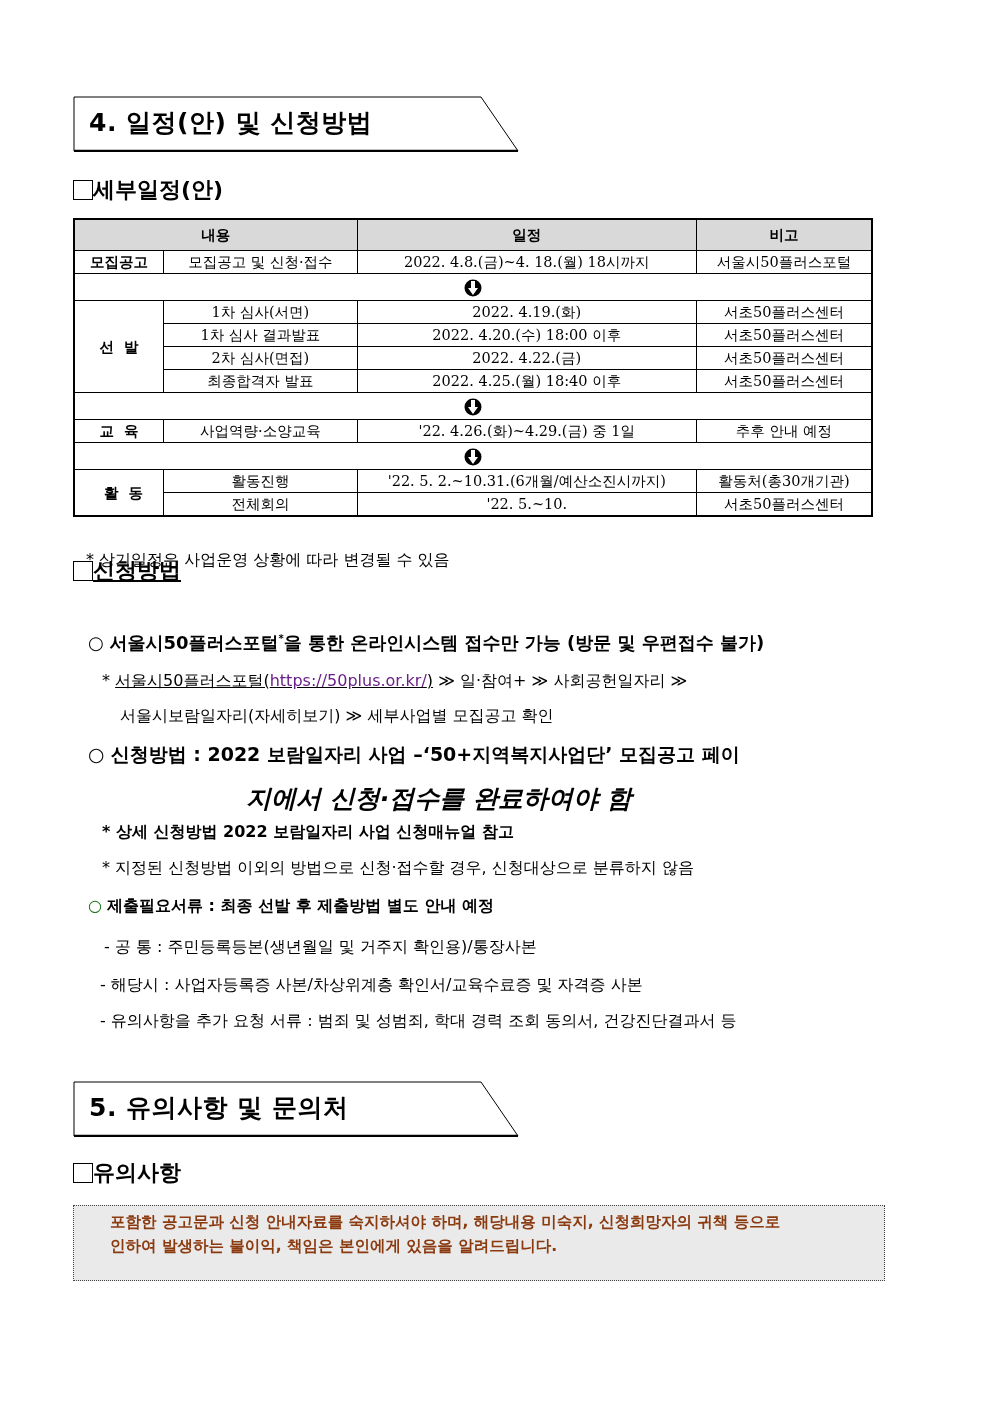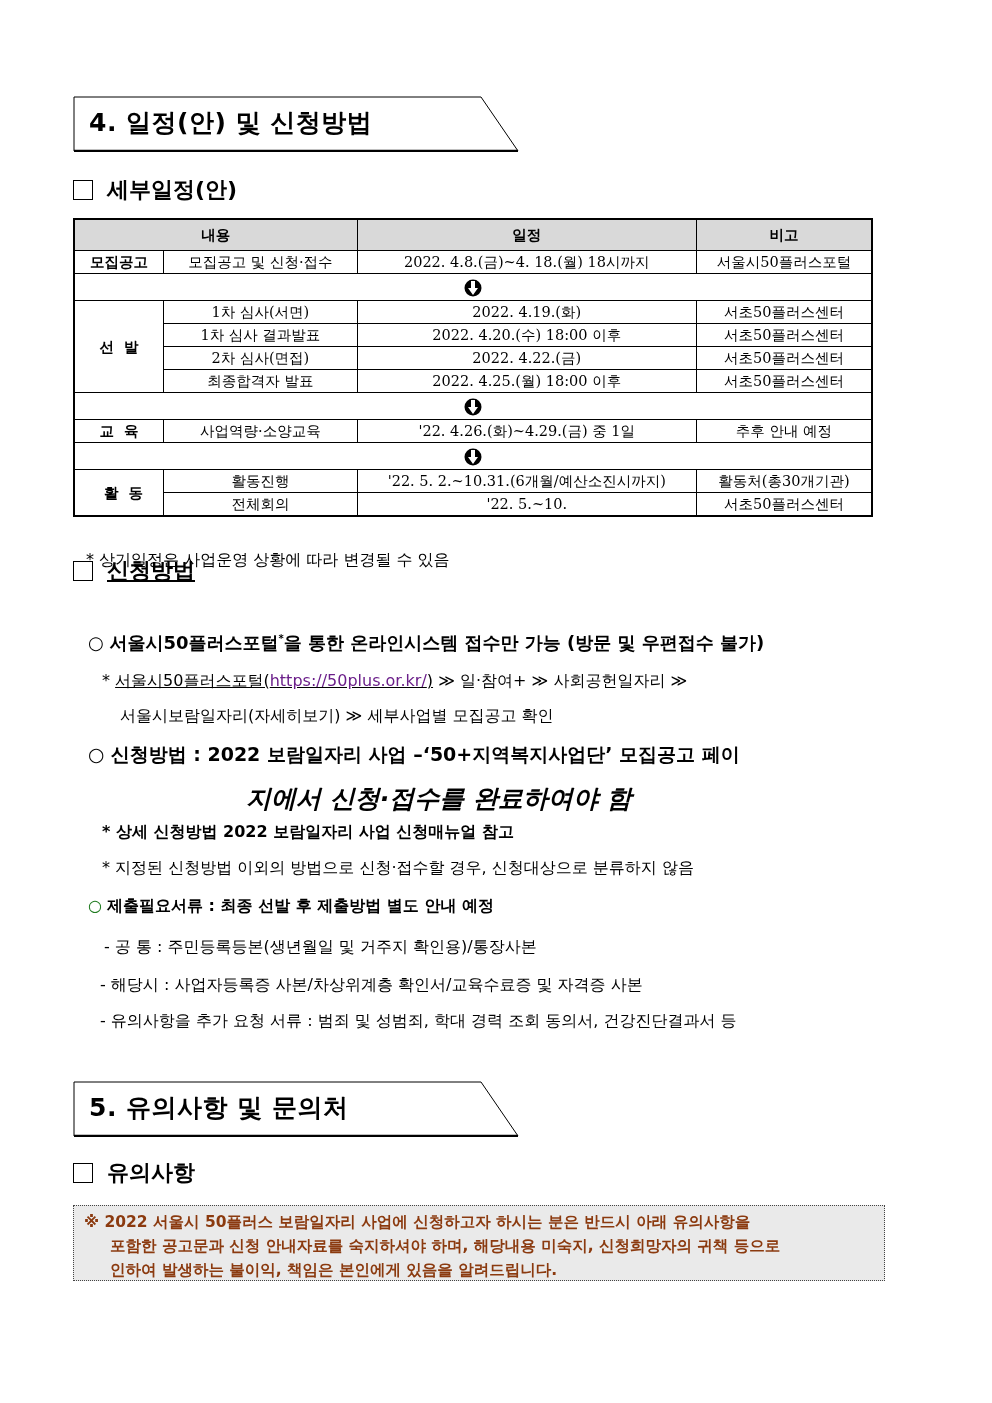--- a/index.html
+++ b/index.html
@@ -4,21 +4,21 @@
 <style>
   html, body { margin:0; padding:0; background:#ffffff; }
   body { width:992px; height:1403px; position:relative; font-family:"DejaVu Sans","Liberation Sans",sans-serif; color:#000; overflow:hidden; }
 
   
   .banner { position:absolute; left:73px; width:446px; height:40px; }
   .banner svg { position:absolute; left:0; top:0; }
   .banner .btext { position:absolute; left:16px; top:10px; font-size:25px; font-weight:bold; letter-spacing:0.5px; font-family:"DejaVu Sans",sans-serif; }
 
   
-  .sqhead { position:absolute; left:73px; font-size:22px; font-weight:bold; display:flex; align-items:center; gap:14px; }
+  .sqhead { position:absolute; left:73px; font-size:22px; font-weight:bold; display:flex; align-items:center; }
   .sqbox { width:20px; height:20px; border:1.5px solid #000; box-sizing:border-box; display:inline-block; }
 
   
   table.sched { position:absolute; left:73px; top:218px; width:800px; border-collapse:collapse; font-family:"DejaVu Serif","Liberation Serif",serif; font-size:14.5px; border:2px solid #000; }
   table.sched td, table.sched th { border:1px solid #000; text-align:center; padding:0; height:22px; line-height:20px; white-space:nowrap; }
   table.sched th { background:#d9d9d9; font-weight:bold; height:30px; border-bottom:1.5px solid #000; }
   table.sched td.cat { font-weight:bold; }
   table.sched td.arrow { height:26px; }
   .arrow-icon { display:inline-block; width:18px; height:18px; vertical-align:middle; }
 
@@ -85,21 +85,21 @@
     <td>2022. 4.20.(수) 18:00 이후</td>
     <td>서초50플러스센터</td>
   </tr>
   <tr>
     <td>2차 심사(면접)</td>
     <td>2022. 4.22.(금)</td>
     <td>서초50플러스센터</td>
   </tr>
   <tr>
     <td>최종합격자 발표</td>
-    <td>2022. 4.25.(월) 18:00 이후</td>
+    <td>2022. 4.25.(월) 18:40 이후</td>
     <td>서초50플러스센터</td>
   </tr>
   <tr>
     <td colspan="4" class="arrow">
       <svg class="arrow-icon" viewBox="0 0 18 18">
         <circle cx="9" cy="9" r="8.5" fill="#000"></circle>
             <path d="M7 2 L11 2 L11 9 L14 9 L9 16 L4 9 L7 9 Z" fill="#fff"></path>
       </svg>
     </td>
   </tr>
@@ -173,16 +173,15 @@
   </svg>
   <span class="btext">5. 유의사항 및 문의처</span>
 </div>
 
 <div class="sqhead" style="top:1158px;">
   <span class="sqbox"></span>
   <span>유의사항</span>
 </div>
 
 <div class="caution">
-  <div>※ 2022 서울시 50플러스 보람일자리 사업에 신청하고자 하시는 분은 반드시 아래 유의사항을</div>
   <div class="indent">포함한 공고문과 신청 안내자료를 숙지하셔야 하며, 해당내용 미숙지, 신청희망자의 귀책 등으로</div>
   <div class="indent">인하여 발생하는 불이익, 책임은 본인에게 있음을 알려드립니다.</div>
 </div>
 
 </body></html>

